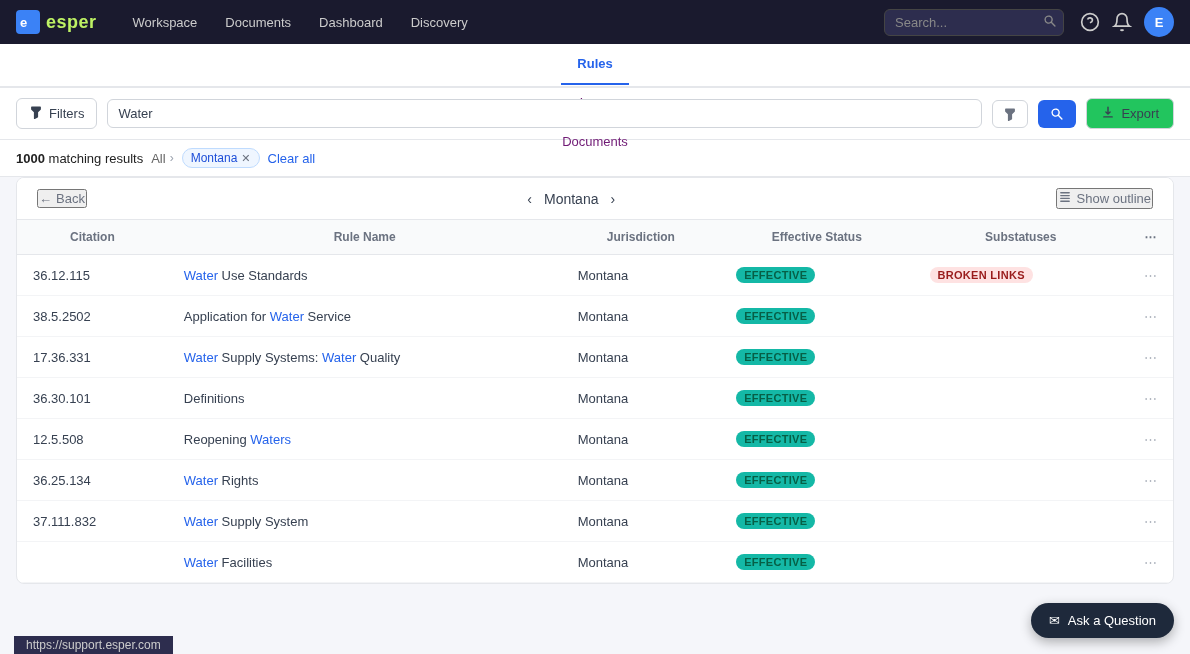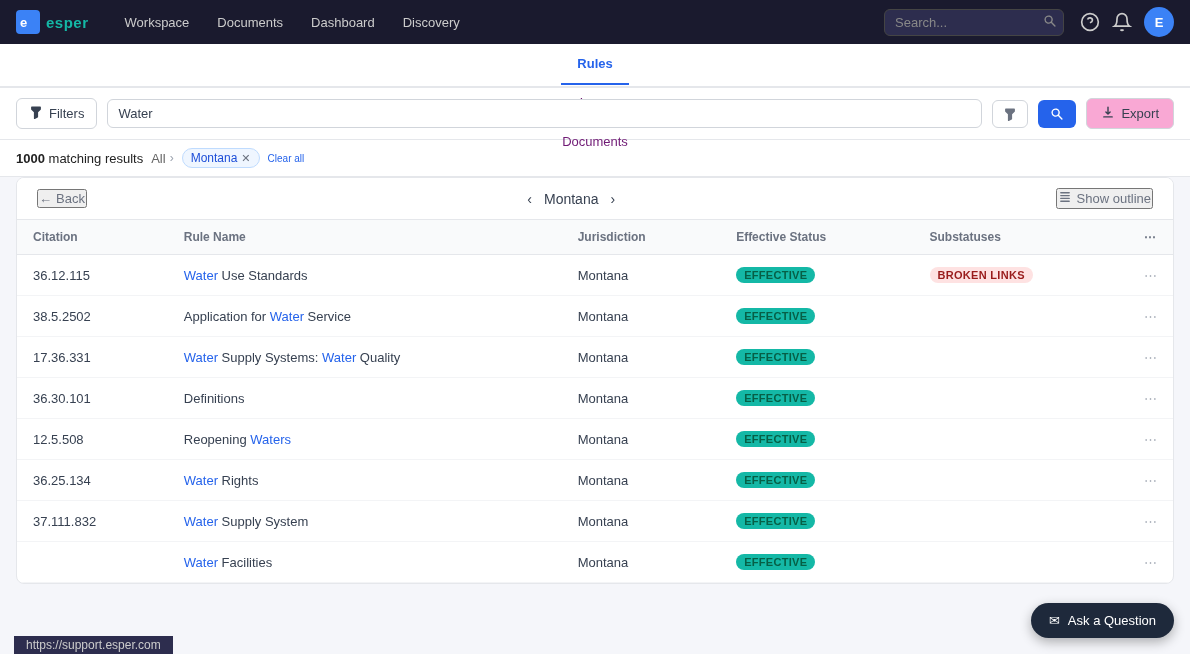--- a/index.html
+++ b/index.html
@@ -3,21 +3,21 @@
   <meta charset="utf-8">
   <style>
     * { box-sizing: border-box; margin: 0; padding: 0; }
     body { font-family: -apple-system, BlinkMacSystemFont, 'Segoe UI', sans-serif; font-size: 13px; background: #f5f6fa; color: #222; height: 654px; overflow: hidden; }
 
     
     .top-nav {
       display: flex; align-items: center; background: #1a1a2e; height: 44px; padding: 0 16px; gap: 0;
     }
     .nav-logo { display: flex; align-items: center; margin-right: 24px; }
-    .nav-logo-text { color: #14b8a6; font-size: 15px; font-weight: 700; letter-spacing: 0.5px; }
+    .nav-logo-text { color: #bef264; font-size: 18px; font-weight: 700; letter-spacing: 0.5px; }
     .nav-links { display: flex; align-items: flex-start; flex: 1; gap: 4px; }
     .nav-link {
       color: #ccc; font-size: 13px; padding: 4px 12px; border-radius: 4px; cursor: pointer; text-decoration: none;
     }
     .nav-search {
       display: flex; align-items: center; background: #2d2d4e; border: 1px solid #444; border-radius: 6px; padding: 4px 10px; gap: 8px; width: 180px;
     }
     .nav-search input {
       background: transparent; border: none; outline: none; color: #ccc; font-size: 13px; width: 140px;
     }
@@ -54,57 +54,57 @@
       flex: 1; border: none; outline: none; font-size: 13px; color: #374151;
     }
     .search-box input::placeholder { color: #9ca3af; }
     .icon-btn {
       background: #fff; border: 1px solid #d1d5db; border-radius: 6px; padding: 6px 10px; cursor: pointer; display: flex; align-items: center;
     }
     .search-go-btn {
       background: #2563eb; border: none; border-radius: 6px; padding: 7px 12px; cursor: pointer; display: flex; align-items: center;
     }
     .export-btn {
-      background: #f9a8d4; border: 1px solid #d1d5db; border-radius: 6px; padding: 6px 14px; cursor: pointer; display: flex; align-items: center; gap: 6px; font-size: 13px; color: #374151; justify-content: space-between;
+      background: #22c55e; border: 1px solid #d1d5db; border-radius: 6px; padding: 6px 14px; cursor: pointer; display: flex; align-items: center; gap: 6px; font-size: 13px; color: #374151; justify-content: space-between;
     }
 
     
     .results-row {
       background: #fff; padding: 8px 16px; display: flex; align-items: center; gap: 8px; border-bottom: 1px solid #e5e7eb;
     }
     .results-count { font-size: 13px; }
     .results-count strong { font-weight: 700; }
     .breadcrumb-item {
       display: flex; align-items: center; gap: 4px; font-size: 13px; color: #666;
     }
     .filter-tag {
       display: flex; align-items: center; gap: 4px; background: #eff6ff; border: 1px solid #bfdbfe; border-radius: 12px;
       padding: 2px 8px; font-size: 12px; color: #1d4ed8;
     }
     .filter-tag .remove { cursor: pointer; color: #6b7280; font-size: 11px; }
-    .clear-all { color: #2563eb; font-size: 10px; cursor: pointer; text-decoration: none; }
+    .clear-all { color: #2563eb; font-size: 13px; cursor: pointer; text-decoration: none; }
 
     
     .main-area {
       background: #fff; margin: 0 16px; border: 1px solid #e5e7eb; border-radius: 8px; overflow: hidden;
     }
 
     
     .montana-nav {
       display: flex; align-items: center; justify-content: space-between; padding: 10px 20px; border-bottom: 1px solid #e5e7eb; background: #fff;
     }
     .back-btn { display: flex; align-items: center; gap: 4px; color: #6b7280; font-size: 13px; cursor: pointer; }
     .montana-title { font-size: 14px; font-weight: 500; color: #374151; display: flex; align-items: center; gap: 12px; }
     .show-outline-btn { display: flex; align-items: center; gap: 5px; color: #6b7280; font-size: 13px; cursor: pointer; }
 
     
     .results-table { width: 100%; border-collapse: collapse; }
     .results-table thead tr { background: #f9fafb; border-bottom: 1px solid #e5e7eb; }
     .results-table th {
-      text-align: left; padding: 10px 16px; font-size: 12px; font-weight: 600; color: #6b7280; white-space: nowrap;
+      text-align: center; padding: 10px 16px; font-size: 12px; font-weight: 600; color: #6b7280; white-space: nowrap;
     }
     .results-table td { padding: 12px 16px; border-bottom: 1px solid #f3f4f6; font-size: 13px; vertical-align: middle; }
     .citation-cell { color: #374151; font-size: 13px; }
     .rule-name-cell { color: #374151; }
     .rule-name-cell .highlight { color: #2563eb; font-weight: 500; }
     .jurisdiction-cell { color: #374151; }
     .status-badge {
       display: inline-block; background: #14b8a6; color: #065f46; font-size: 11px; font-weight: 600;
       padding: 2px 8px; border-radius: 10px; letter-spacing: 0.3px;
     }

